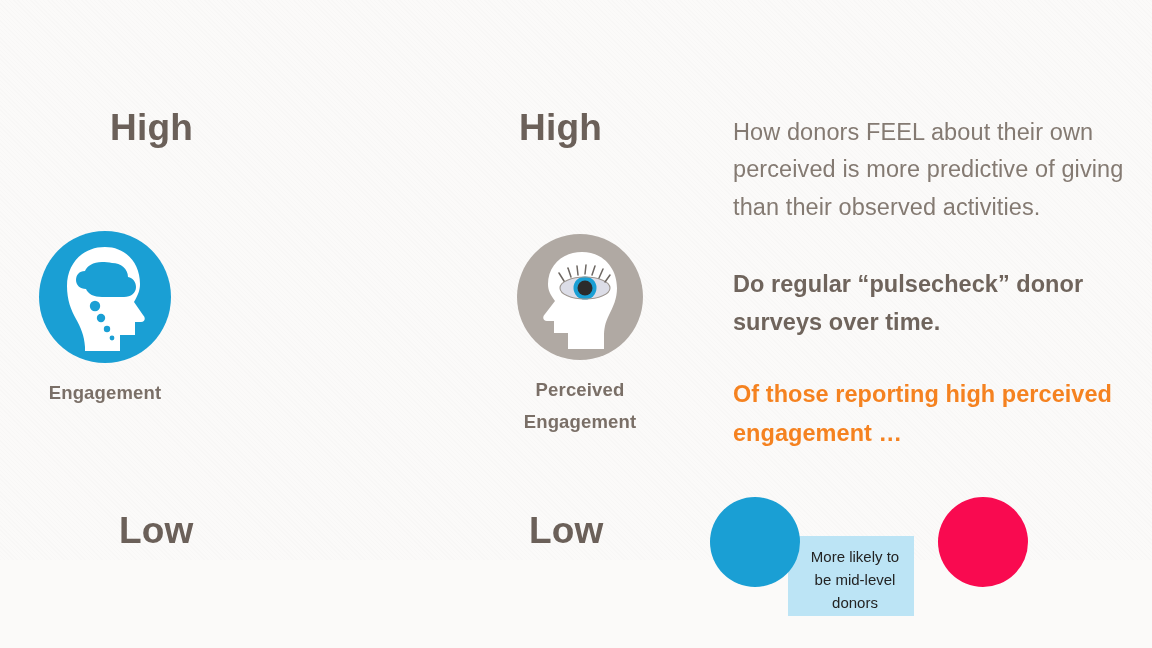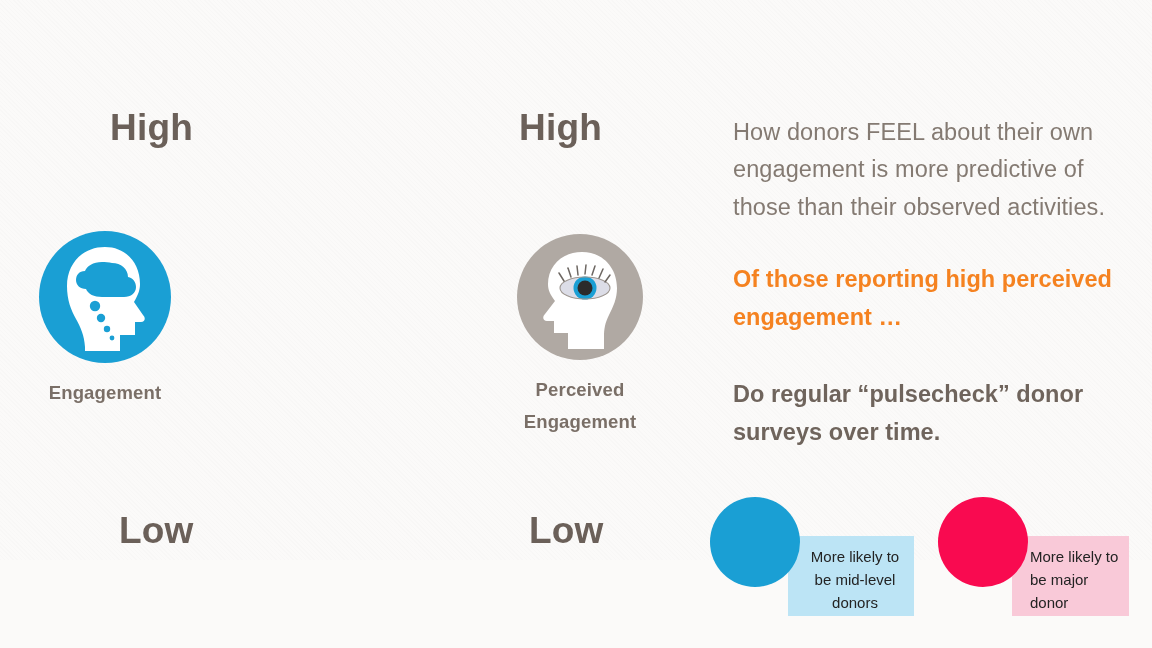--- a/index.html
+++ b/index.html
@@ -213,26 +213,25 @@
 
     <div class="icon-caption">
       <span>Perceived</span>
       <span>Engagement</span>
     </div>
   </div>
 
   <div class="scale-label scale-low" id="label-low-observed">Low</div>
 
   <div id="right-column">
-    <p id="paragraph-lead">How donors FEEL about their own engagement is more predictive of those than their observed activities.</p>
+    <p id="paragraph-lead">How donors FEEL about their own perceived is more predictive of giving than their observed activities.</p>
+
+    <p id="paragraph-action">Do regular “pulsecheck” donor surveys over time.</p>
 
     <p id="paragraph-highlight">Of those reporting high perceived engagement …</p>
-
-    <p id="paragraph-action">Do regular “pulsecheck” donor surveys over time.</p>
   </div>
 
   <div class="callout-box" id="callout-mid-box">More likely to be mid-level donors</div>
   <div class="callout-dot" id="callout-mid-dot"></div>
 
-  <div class="callout-box" id="callout-major-box">More likely to be major donor</div>
   <div class="callout-dot" id="callout-major-dot"></div>
 
 </div>
 
 </body></html>

